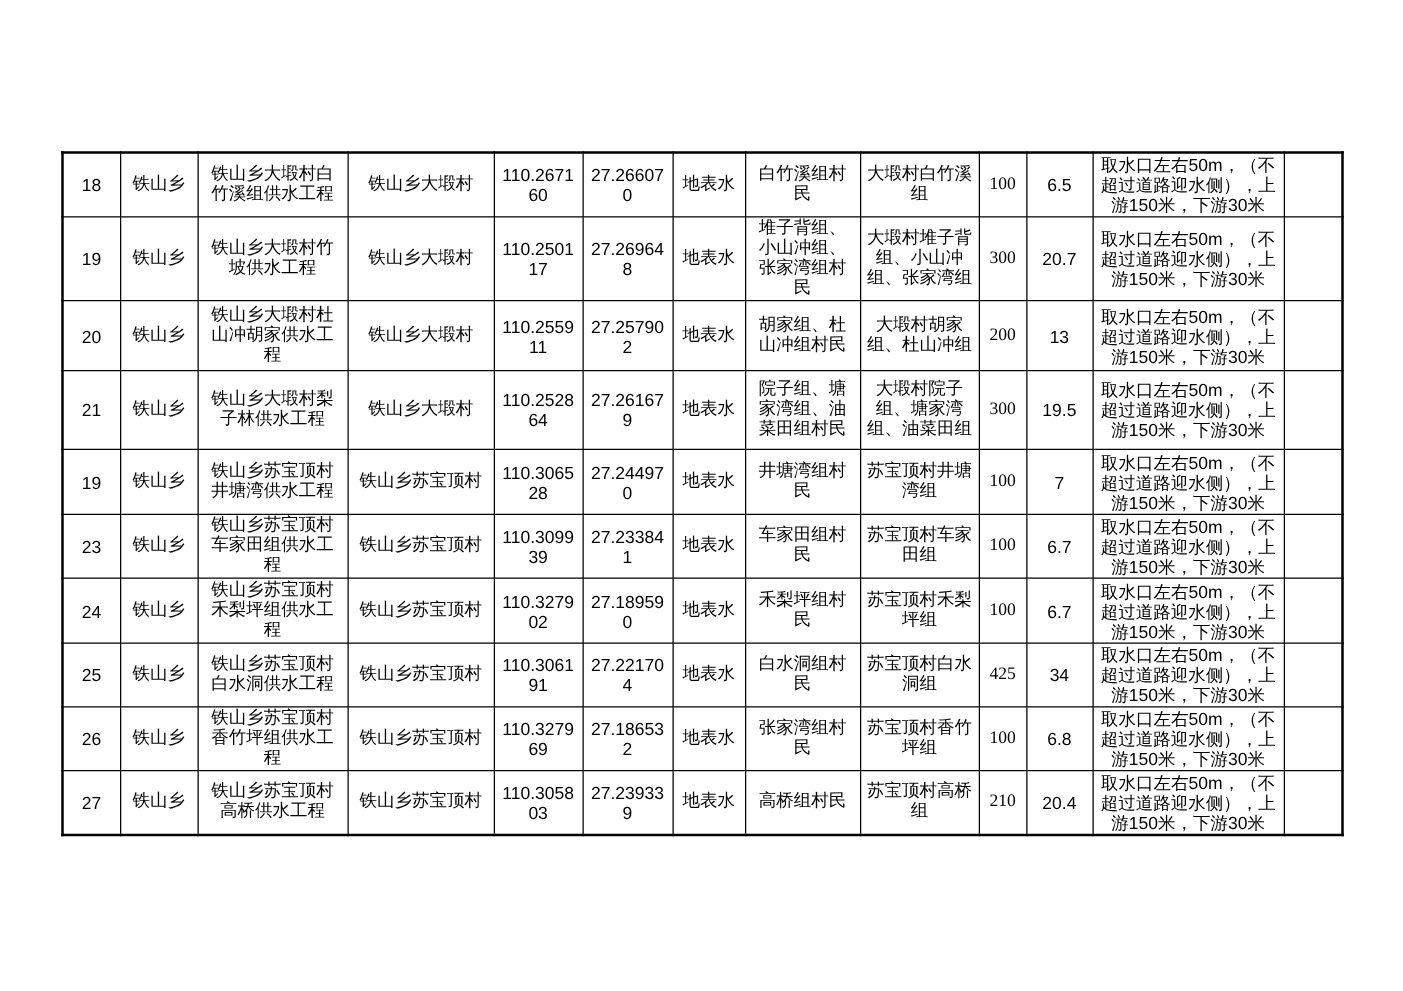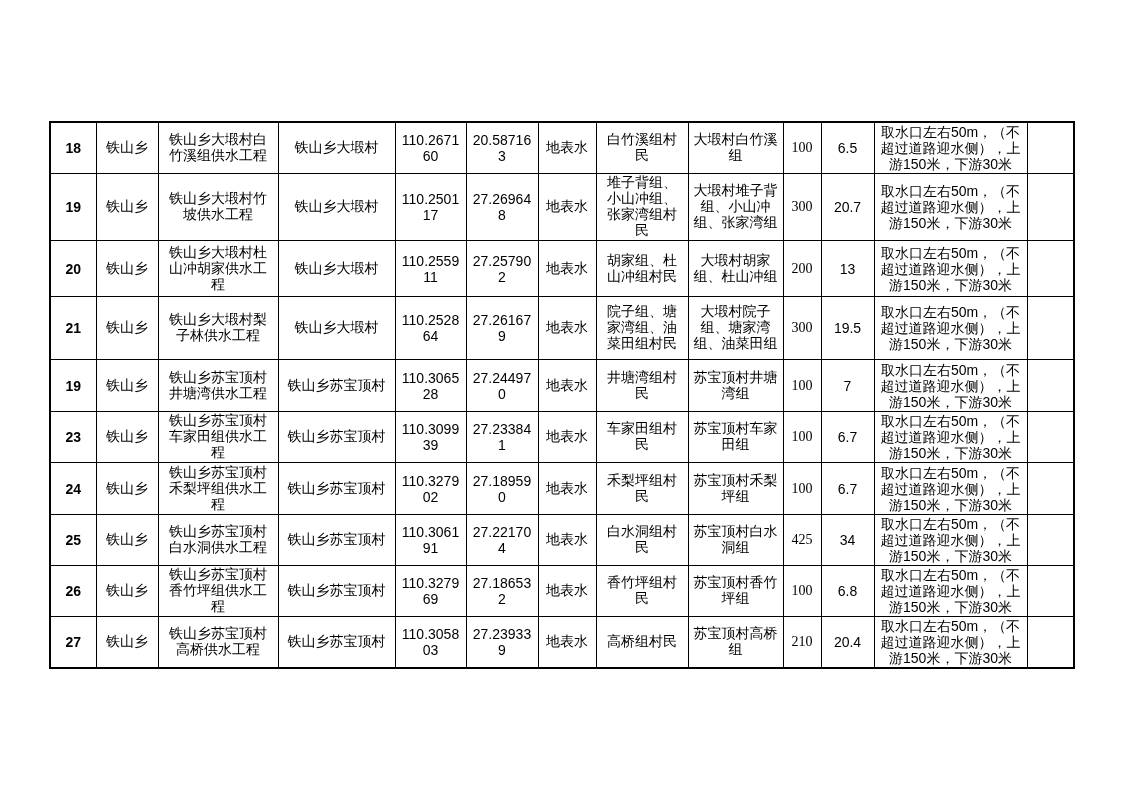--- a/index.html
+++ b/index.html
@@ -23,21 +23,21 @@
   table.wtable td{
     border:1px solid #000000;
     text-align:center;
     vertical-align:middle;
     padding:1px 4px;
     font-size:14px;
     line-height:16px;
     overflow:hidden;
     word-wrap:break-word;
   }
-  td.c-no{font-family:"Liberation Sans", sans-serif;font-size:14px;font-weight:bold;}
+  td.c-no{font-family:"Liberation Sans", sans-serif;font-size:14px;}
   td.c-project{text-align:left;margin-left:40px;}
   td.c-lon,td.c-lat{
     font-family:"Liberation Sans", sans-serif;
     font-size:13px;
     padding:1px 5px;
     word-break:break-all;
   }
   td.c-water{padding:1px 8px;}
   td.c-benef{padding:1px 4px;}
   td.c-groups{padding:1px 6px;}
@@ -70,21 +70,21 @@
         <col style="width:153px">
       <col style="width:47px">
     </colgroup>
     <tbody id="table-body">
         <tr style="height: 50px;">
           <td class="c-no">18</td>
           <td class="c-township">铁山乡</td>
           <td class="c-project">铁山乡大塅村白竹溪组供水工程</td>
           <td class="c-village">铁山乡大塅村</td>
           <td class="c-lon">110.267160</td>
-          <td class="c-lat">20.587163</td>
+          <td class="c-lat">27.266070</td>
           <td class="c-water">地表水</td>
           <td class="c-benef">白竹溪组村民</td>
           <td class="c-groups">大塅村白竹溪组</td>
           <td class="c-pop">100</td>
           <td class="c-scale">6.5</td>
           <td class="c-note">取水口左右50m，（不超过道路迎水侧），上游150米，下游30米</td>
           <td class="c-blank"></td>
         </tr>
         <tr style="height: 65px;">
           <td class="c-no">19</td>
@@ -192,21 +192,21 @@
           <td class="c-blank"></td>
         </tr>
         <tr style="height: 51px;">
           <td class="c-no">26</td>
           <td class="c-township">铁山乡</td>
           <td class="c-project">铁山乡苏宝顶村香竹坪组供水工程</td>
           <td class="c-village">铁山乡苏宝顶村</td>
           <td class="c-lon">110.327969</td>
           <td class="c-lat">27.186532</td>
           <td class="c-water">地表水</td>
-          <td class="c-benef">香竹坪组村民</td>
+          <td class="c-benef">张家湾组村民</td>
           <td class="c-groups">苏宝顶村香竹坪组</td>
           <td class="c-pop">100</td>
           <td class="c-scale">6.8</td>
           <td class="c-note">取水口左右50m，（不超过道路迎水侧），上游150米，下游30米</td>
           <td class="c-blank"></td>
         </tr>
         <tr style="height: 50px;">
           <td class="c-no">27</td>
           <td class="c-township">铁山乡</td>
           <td class="c-project">铁山乡苏宝顶村高桥供水工程</td>

